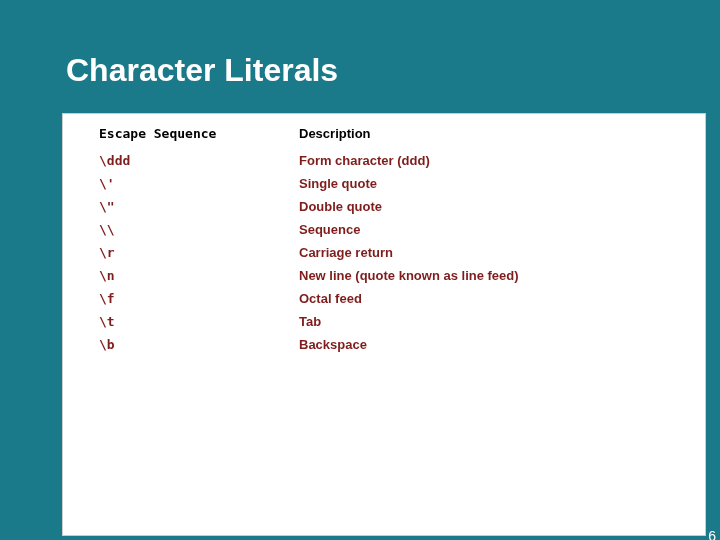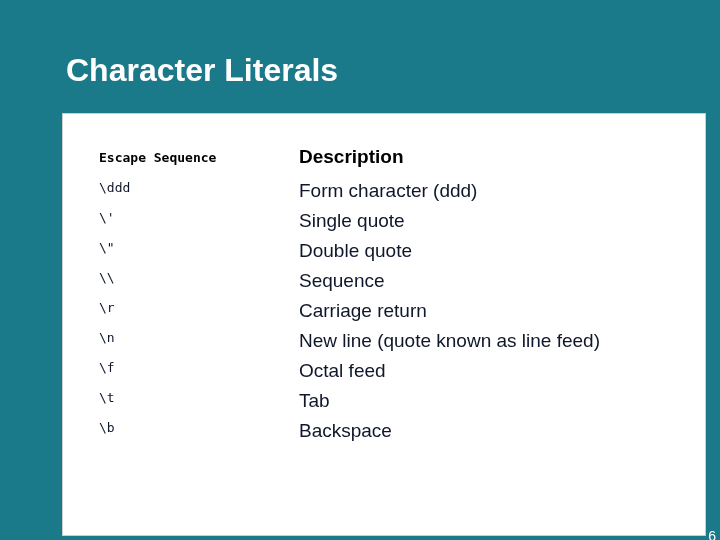--- a/index.html
+++ b/index.html
@@ -31,52 +31,53 @@
       font-size: 32px;
       font-weight: bold;
       margin-bottom: 16px;
       padding-left: 4px;
     }
 
     .table-container {
       background-color: #ffffff;
       border: 1px solid #cccccc;
       flex: 1;
-      padding: 20px 20px;
+      padding: 0 20px;
       overflow: hidden;
     }
 
     table {
       width: 100%;
       border-collapse: collapse;
     }
 
     thead tr th {
       font-weight: bold;
       font-size: 14px;
       text-align: left;
       padding: 4px 8px 8px 8px;
       border-bottom: none;
     }
 
     tbody tr td {
       font-size: 13px;
       padding: 4px 8px;
-      color: #0f172a;
+      color: #7f1d1d;
       vertical-align: top;
+      font-weight: bold;
     }
 
     .col-escape {
       width: 200px;
       font-family: monospace;
       font-size: 13px;
     }
 
     .col-description {
-      font-size: 19px;
+      font-size: 13px;
     }
 
     .page-number {
       position: absolute;
       bottom: 12px;
       right: 20px;
       color: #ffffff;
       font-size: 14px;
     }
 

